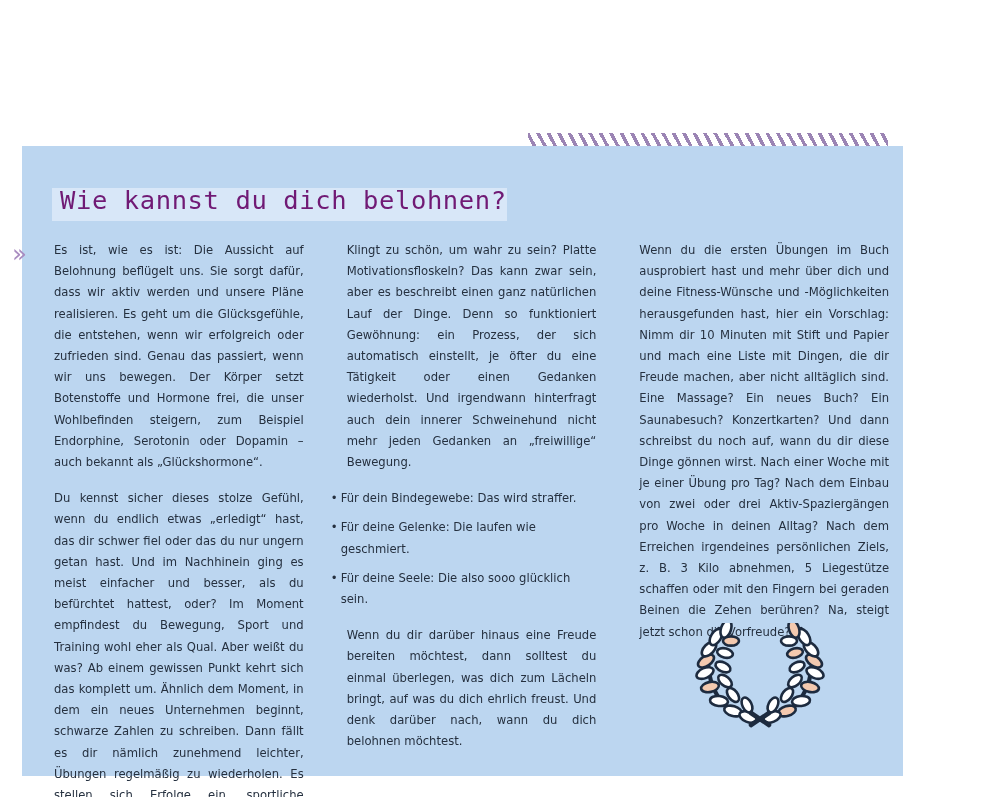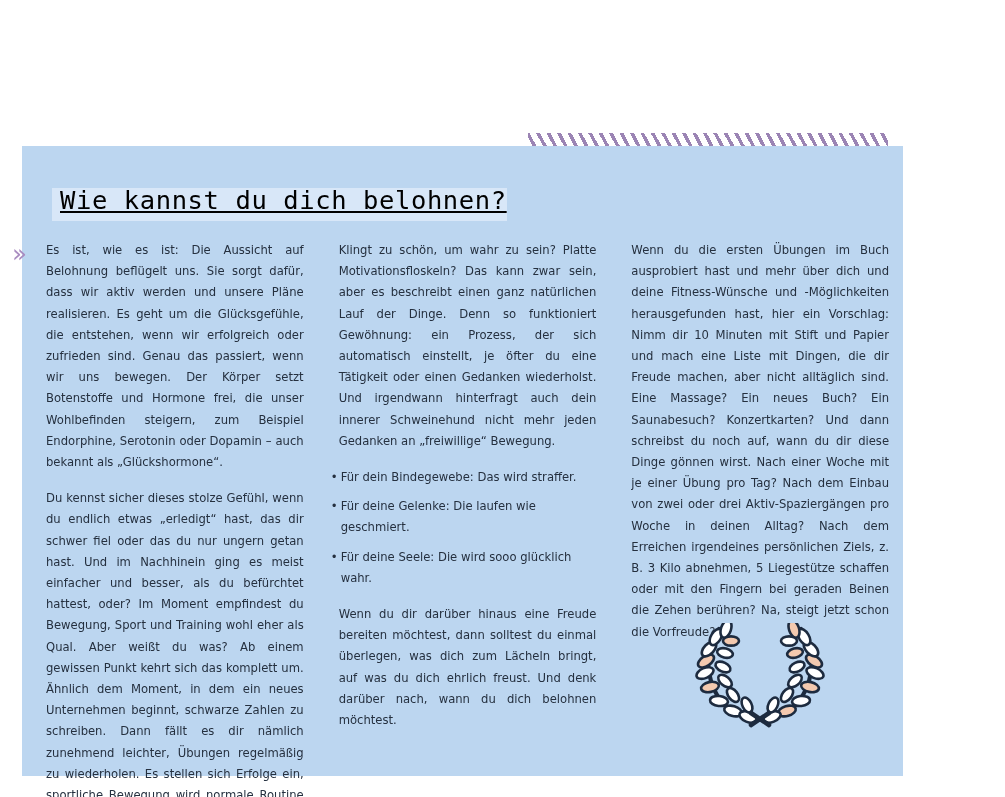--- a/index.html
+++ b/index.html
@@ -58,23 +58,22 @@
     height: 33px;
     background: #d8e7f8;
   }
   #page-title {
     position: absolute;
     left: 22px;
     top: 2px;
     font-family: "DejaVu Sans Mono", monospace;
     font-size: 25.5px;
     letter-spacing: 0.6px;
-    color: #000000;
+    color: #701a75;
     white-space: nowrap;
-    text-decoration: underline;
   }
 
   
   #chevron-marker {
     position: absolute;
     left: -10px;
     top: 95px;
     font-family: "DejaVu Sans", sans-serif;
     font-size: 25px;
     line-height: 1;
@@ -88,21 +87,21 @@
     left: 16px;
     top: 94px;
     width: 851px;
     display: flex;
     gap: 27px;
   }
   .column {
     width: 266px;
   }
   .column p {
-    margin: 0 0 15px 8px;
+    margin: 0 0 15px 16px;
     font-family: "DejaVu Sans", sans-serif;
     font-size: 11.6px;
     line-height: 21.2px;
     color: #25303f;
     text-align: justify;
     -webkit-hyphens: none;
     hyphens: none;
   }
   .column p.last {
     margin-bottom: 0;
@@ -157,21 +156,21 @@
     <div class="column">
       <p>Es ist, wie es ist: Die Aussicht auf Belohnung beflügelt uns. Sie sorgt dafür, dass wir aktiv werden und unsere Pläne realisieren. Es geht um die Glücksgefühle, die entstehen, wenn wir erfolgreich oder zufrieden sind. Genau das passiert, wenn wir uns bewegen. Der Körper setzt Botenstoffe und Hormone frei, die unser Wohlbefinden steigern, zum Beispiel Endorphine, Serotonin oder Dopamin – auch bekannt als „Glückshormone“.</p>
       <p class="last">Du kennst sicher dieses stolze Gefühl, wenn du endlich etwas „erledigt“ hast, das dir schwer fiel oder das du nur ungern getan hast. Und im Nachhinein ging es meist einfacher und besser, als du befürchtet hattest, oder? Im Moment empfindest du Bewegung, Sport und Training wohl eher als Qual. Aber weißt du was? Ab einem gewissen Punkt kehrt sich das komplett um. Ähnlich dem Moment, in dem ein neues Unternehmen beginnt, schwarze Zahlen zu schreiben. Dann fällt es dir nämlich zunehmend leichter, Übungen regelmäßig zu wiederholen. Es stellen sich Erfolge ein, sportliche Bewegung wird normale Routine für dich und ja, es besteht sogar die große Möglichkeit, dass es dir Spaß macht!</p>
     </div>
 
     <div class="column">
       <p>Klingt zu schön, um wahr zu sein? Platte Motivationsfloskeln? Das kann zwar sein, aber es beschreibt einen ganz natürlichen Lauf der Dinge. Denn so funktioniert Gewöhnung: ein Prozess, der sich automatisch einstellt, je öfter du eine Tätigkeit oder einen Gedanken wiederholst. Und irgendwann hinterfragt auch dein innerer Schweinehund nicht mehr jeden Gedanken an „freiwillige“ Bewegung.</p>
       <ul class="benefit-list">
         <li>Für dein Bindegewebe: Das wird straffer.</li>
         <li>Für deine Gelenke: Die laufen wie geschmiert.</li>
-        <li>Für deine Seele: Die wird sooo glücklich wahr.</li>
+        <li>Für deine Seele: Die also sooo glücklich sein.</li>
       </ul>
       <p class="last">Wenn du dir darüber hinaus eine Freude bereiten möchtest, dann solltest du einmal überlegen, was dich zum Lächeln bringt, auf was du dich ehrlich freust. Und denk darüber nach, wann du dich belohnen möchtest.</p>
     </div>
 
     <div class="column">
       <p class="last">Wenn du die ersten Übungen im Buch ausprobiert hast und mehr über dich und deine Fitness-Wünsche und -Möglichkeiten herausgefunden hast, hier ein Vorschlag: Nimm dir 10 Minuten mit Stift und Papier und mach eine Liste mit Dingen, die dir Freude machen, aber nicht alltäglich sind. Eine Massage? Ein neues Buch? Ein Saunabesuch? Konzertkarten? Und dann schreibst du noch auf, wann du dir diese Dinge gönnen wirst. Nach einer Woche mit je einer Übung pro Tag? Nach dem Einbau von zwei oder drei Aktiv-Spaziergängen pro Woche in deinen Alltag? Nach dem Erreichen irgendeines persönlichen Ziels, z. B. 3 Kilo abnehmen, 5 Liegestütze schaffen oder mit den Fingern bei geraden Beinen die Zehen berühren? Na, steigt jetzt schon die Vorfreude?</p>
     </div>
 
   </div>
 

